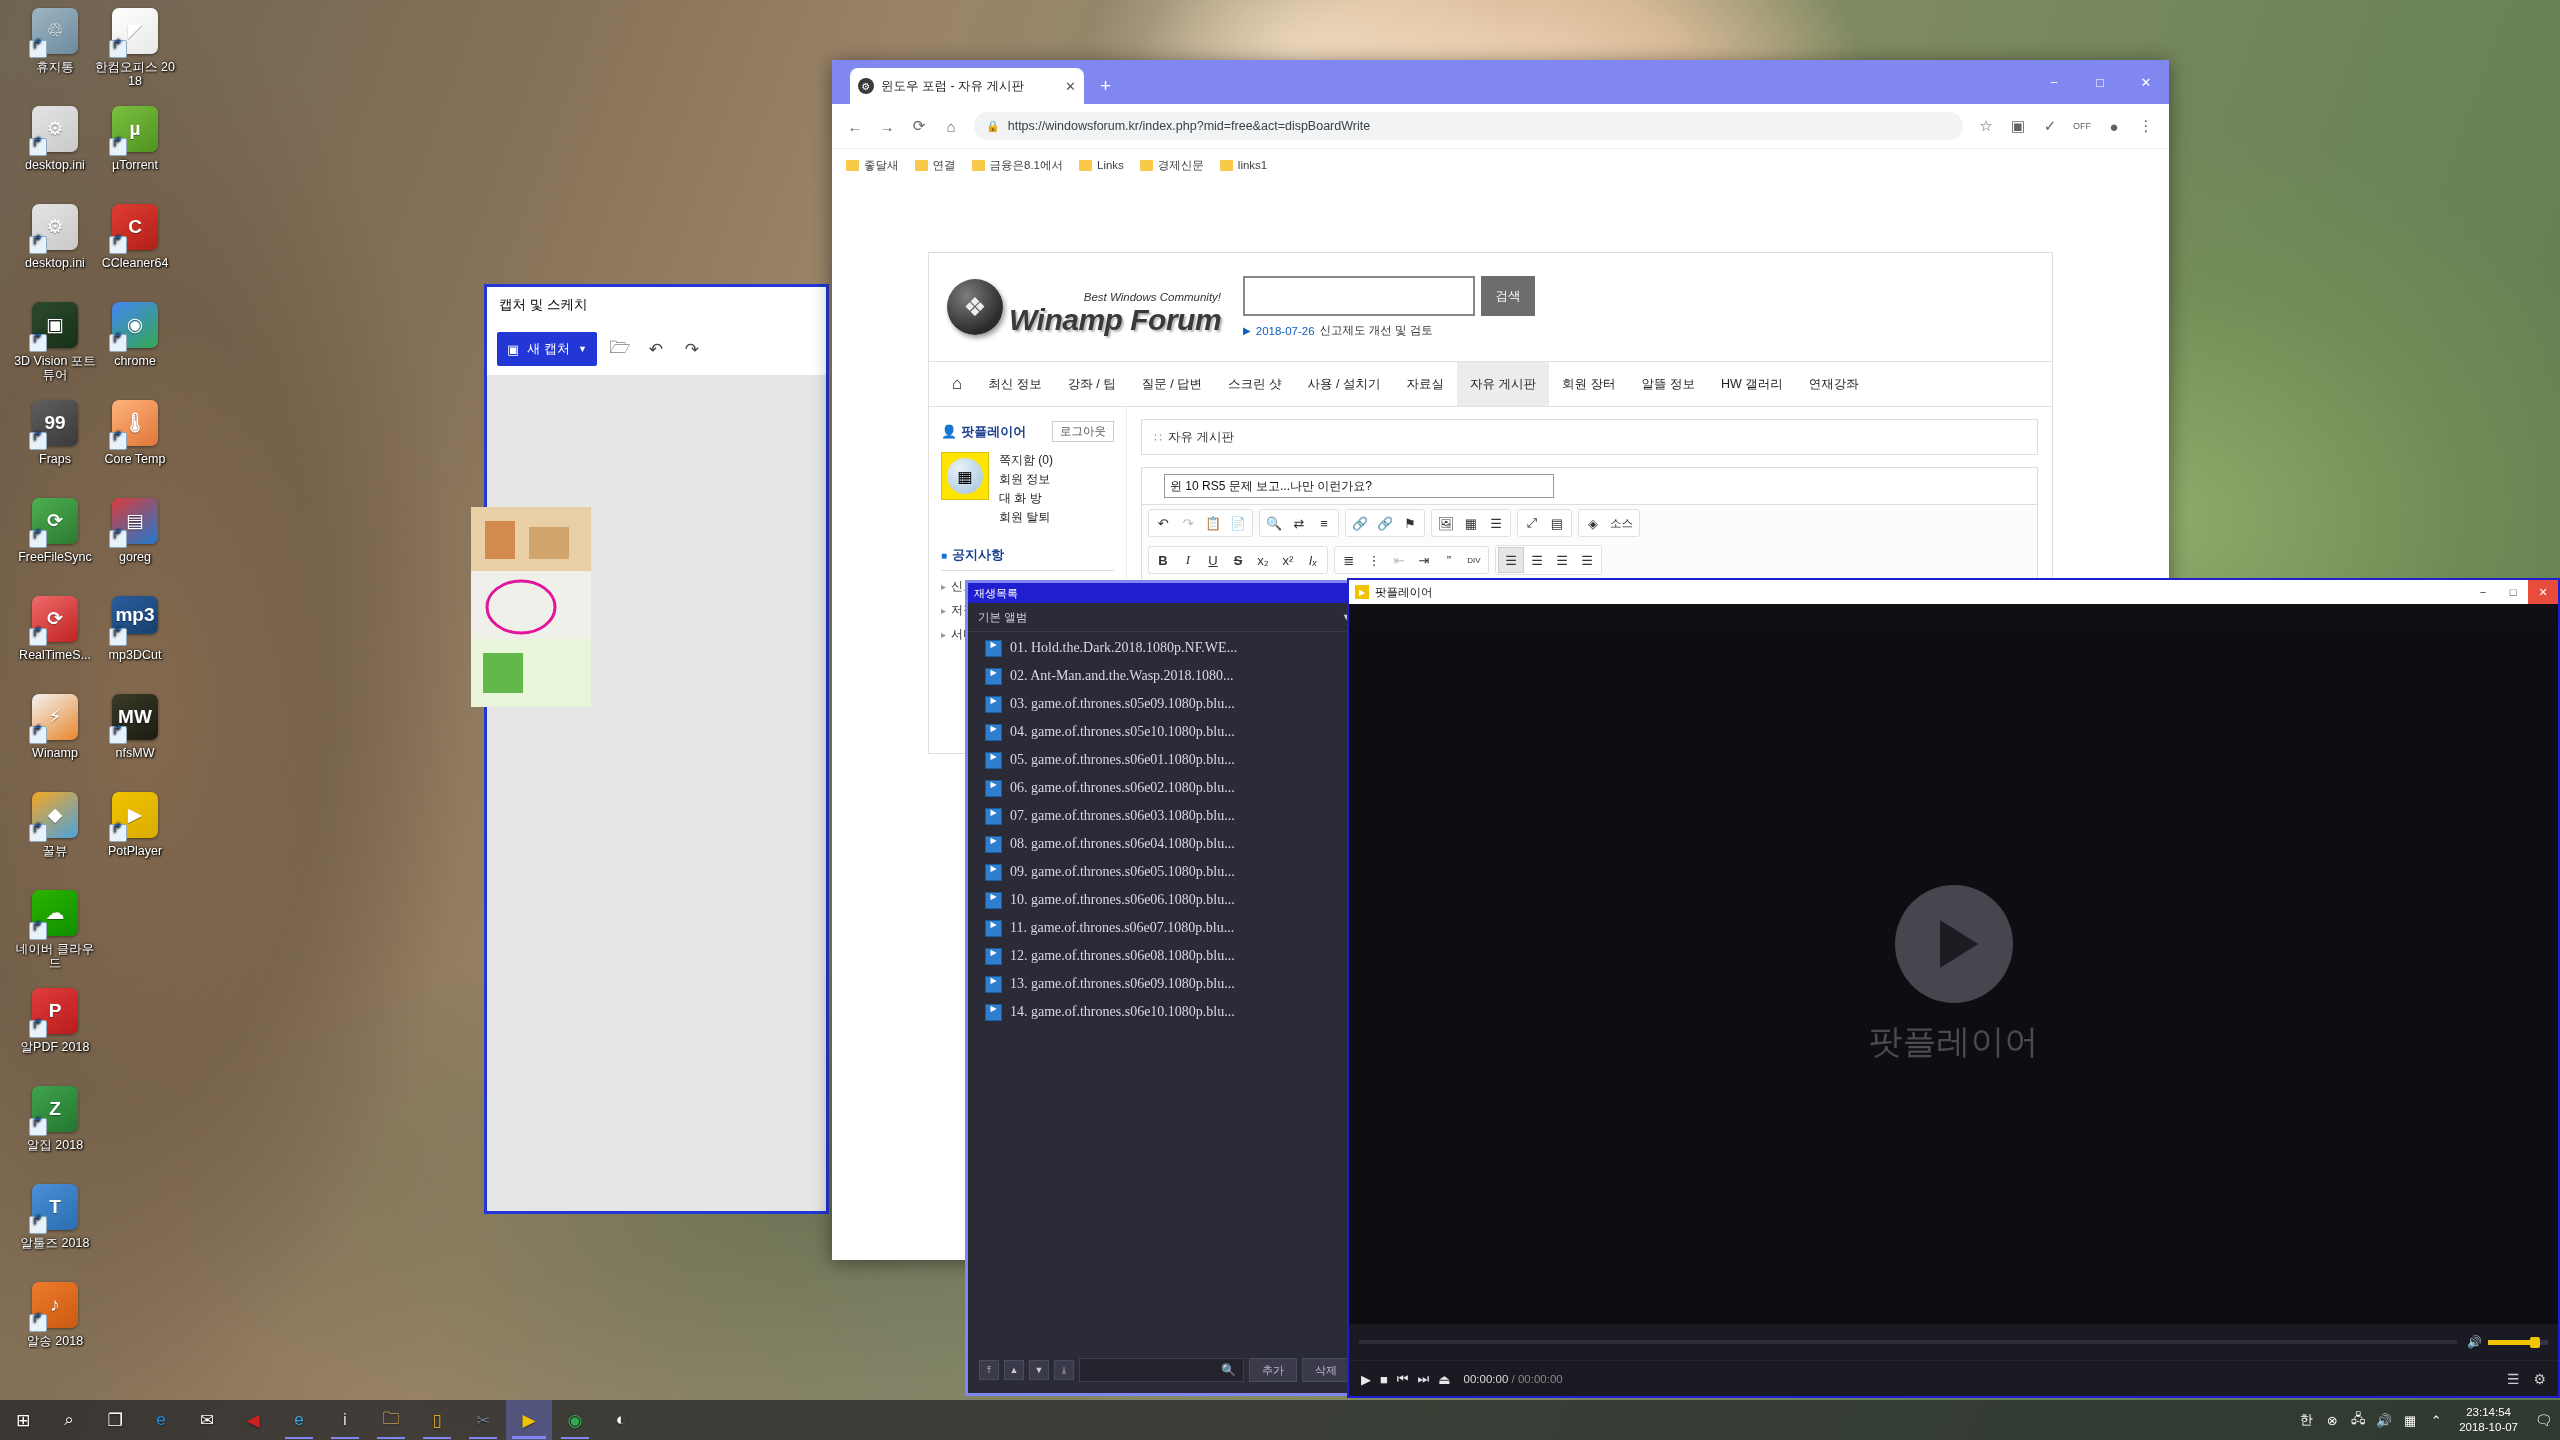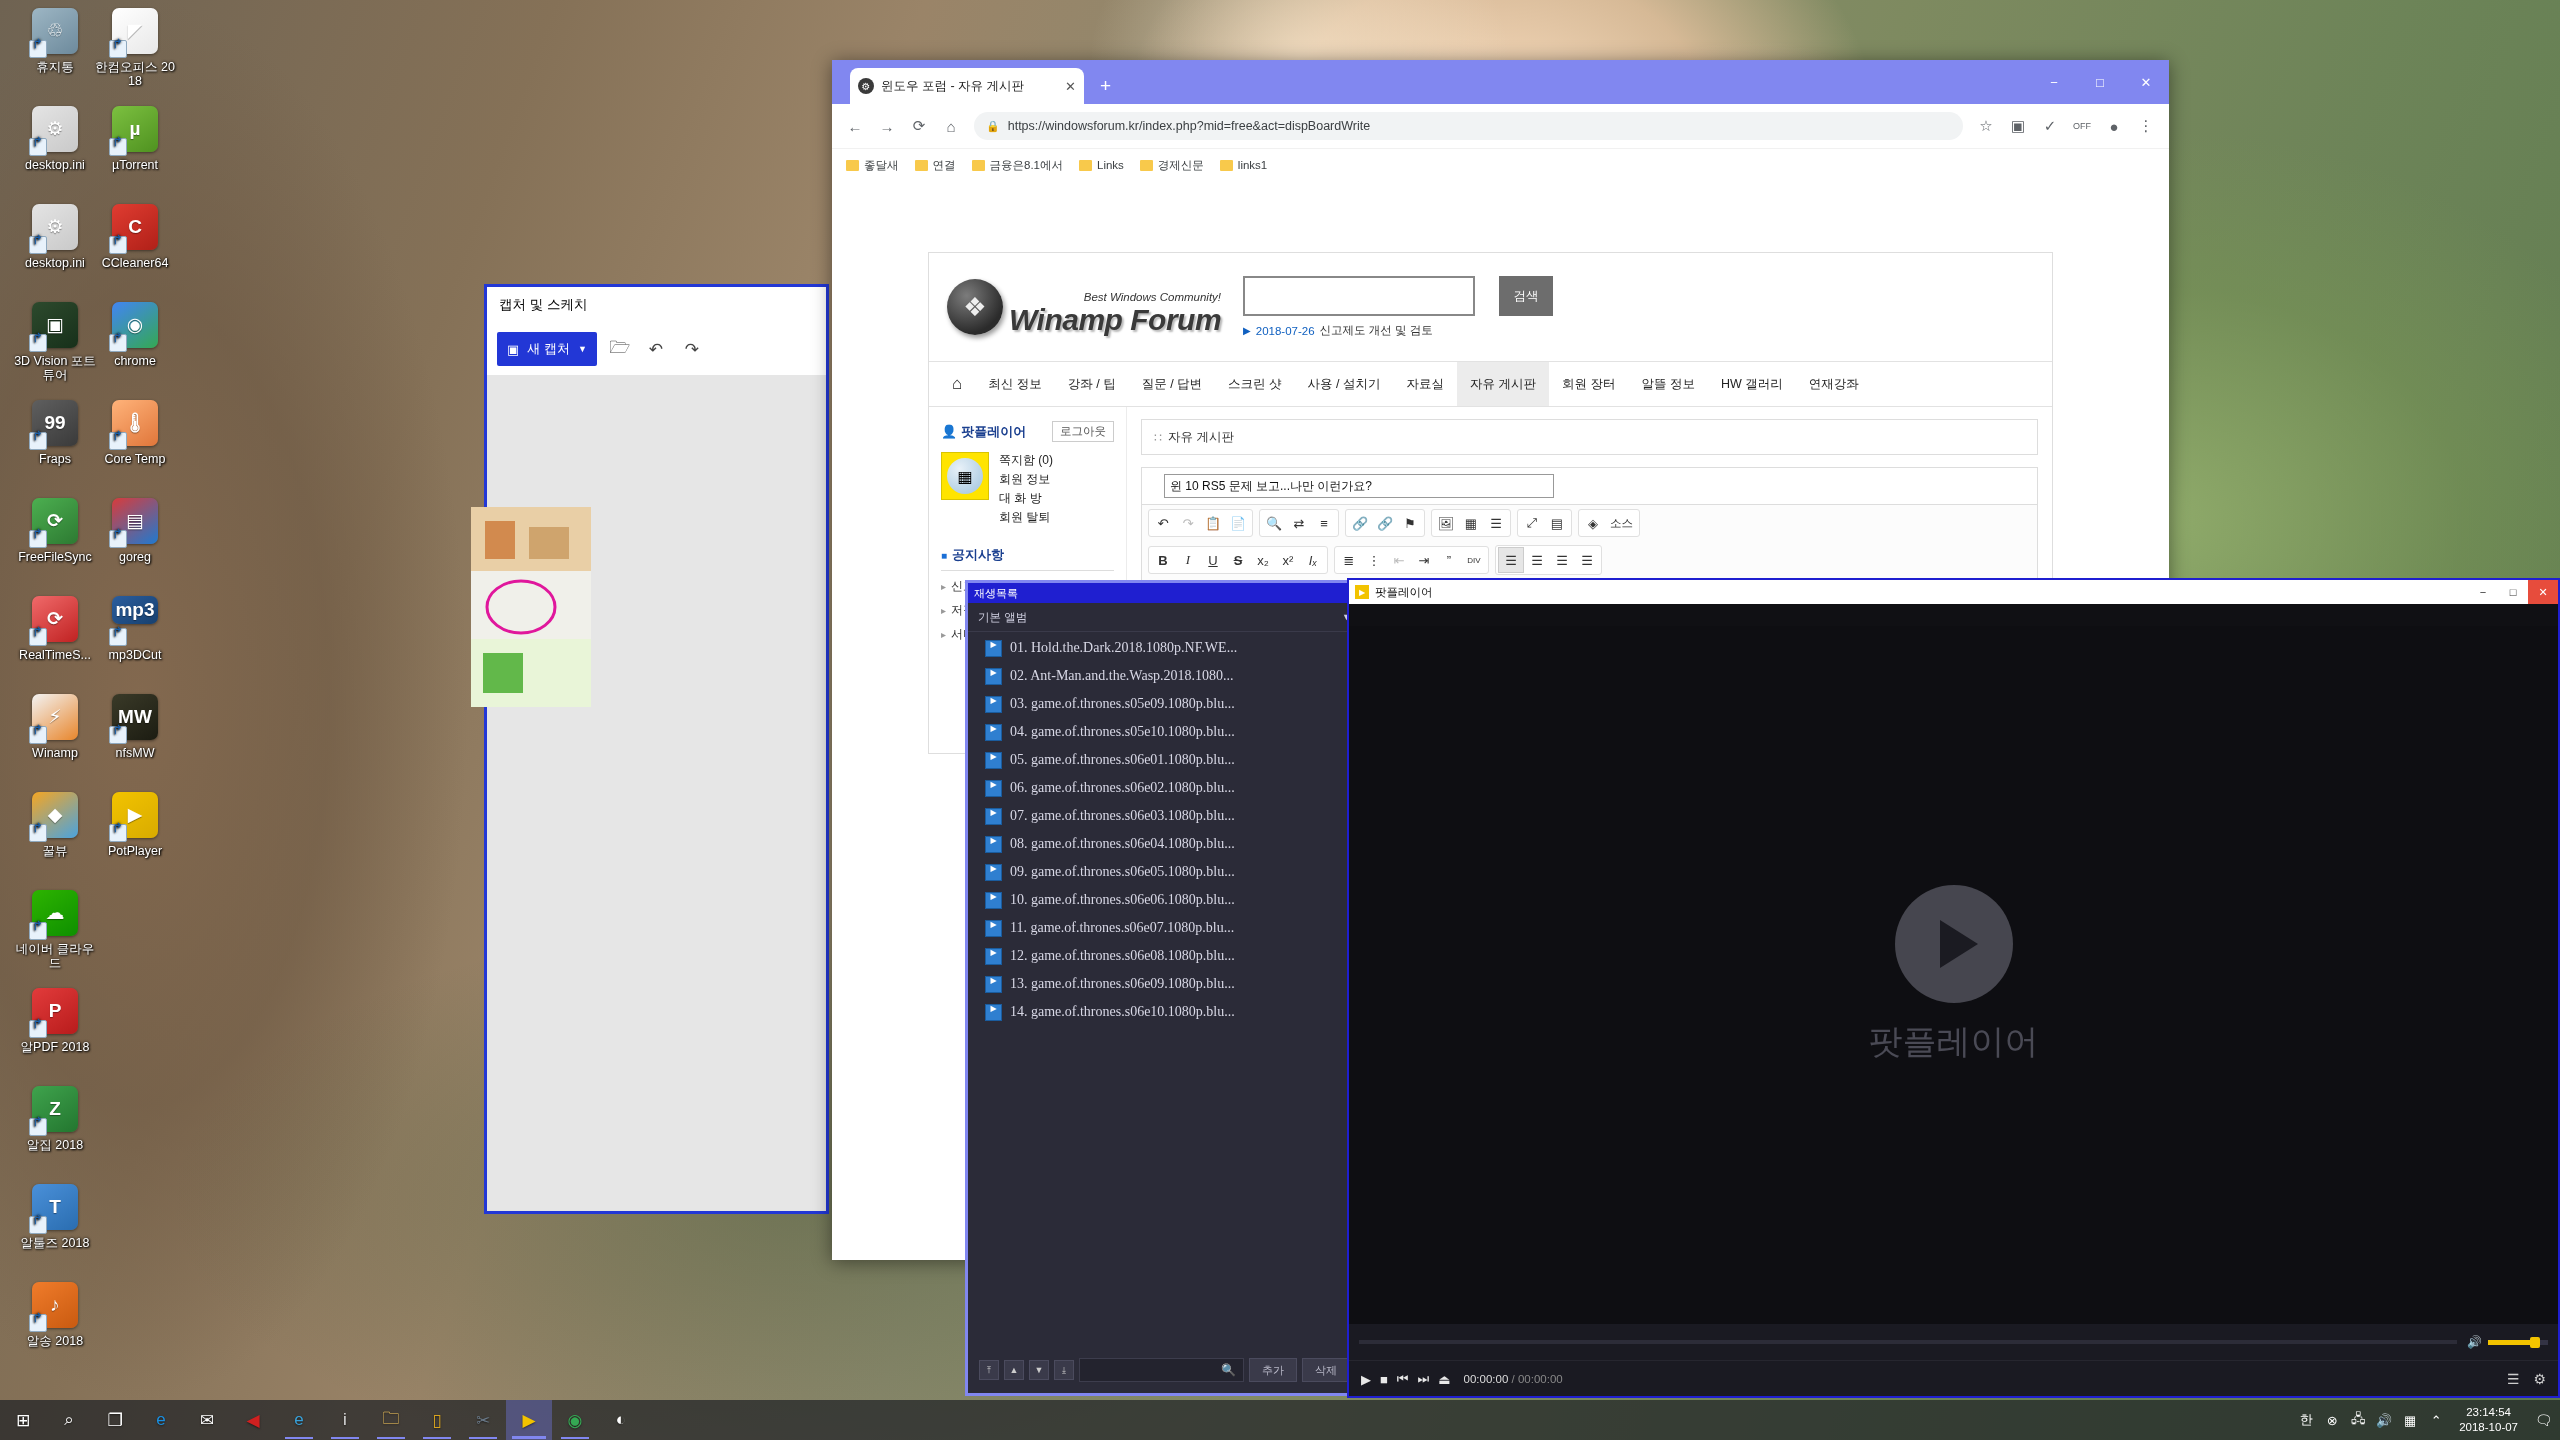--- a/index.html
+++ b/index.html
@@ -83,21 +83,21 @@
   #forum-header{height:108px;display:flex;align-items:center;padding:0 18px;gap:22px;
     border-bottom:1px solid #e2e2e2;}
   #wf-logo{display:flex;align-items:flex-end;gap:6px;}
   #wf-orb{width:56px;height:56px;border-radius:50%;background:radial-gradient(circle at 35% 30%,#7c7c7c,#2b2b2b 70%);
     display:flex;align-items:center;justify-content:center;color:#eee;font-size:26px;box-shadow:2px 3px 5px rgba(0,0,0,.4);}
   #wf-text{display:flex;flex-direction:column;line-height:1;}
   #wf-tag{font-size:11.5px;font-style:italic;color:#333;margin-bottom:2px;text-align:right;}
   #wf-name{font-size:30px;font-weight:bold;font-style:italic;color:#3a3a3a;letter-spacing:-.5px;
     text-shadow:2px 2px 2px rgba(0,0,0,.28);}
   #wf-searchbox{display:flex;flex-direction:column;gap:7px;}
-  #wf-searchrow{display:flex;gap:24px;}
+  #wf-searchrow{display:flex;gap:6px;}
   #wf-searchinput{width:228px;height:36px;border:2px solid #888;background:#fff;}
   #wf-searchbtn{width:54px;height:40px;background:#6d6d6d;color:#fff;font-size:12.5px;
     display:flex;align-items:center;justify-content:center;}
   #wf-notice{font-size:11.5px;color:#333;display:flex;gap:5px;align-items:center;}
   #wf-notice .tri{color:#1060c0;font-size:10px;}
   #wf-notice .dt{color:#1060c0;}
   #forum-nav{height:44px;display:flex;align-items:center;gap:0;padding-left:10px;
     border-bottom:1px solid #e2e2e2;background:#fff;}
   .navitem{padding:0 13px;height:44px;display:flex;align-items:center;font-size:12.5px;color:#222;white-space:nowrap;}
   .navitem.home{font-size:17px;}
@@ -302,21 +302,21 @@
     </div>
     <div class="dicon" style="left: 12px; top: 596px;">
       <div class="gfx">
         <div style="width:46px;height:46px;margin:0 auto;border-radius:7px;background:linear-gradient(145deg,#f06a6a,#c02222);display:flex;align-items:center;justify-content:center;color:#fff;font-size:19px;font-weight:bold;box-shadow:0 1px 3px rgba(0,0,0,.45);text-shadow:0 1px 1px rgba(0,0,0,.4)">⟳</div>
         <span class="shortcut"></span>
       </div>
       <span class="lbl">RealTimeS...</span>
     </div>
     <div class="dicon" style="left: 92px; top: 596px;">
       <div class="gfx">
-        <div style="width:46px;height:28px;margin:0 auto;border-radius:7px;background:linear-gradient(145deg,#2a5d9e,#17406e);display:flex;align-items:center;justify-content:center;color:#fff;font-size:19px;font-weight:bold;box-shadow:0 1px 3px rgba(0,0,0,.45);text-shadow:0 1px 1px rgba(0,0,0,.4)">mp3</div>
+        <div style="width:46px;height:38px;margin:0 auto;border-radius:7px;background:linear-gradient(145deg,#2a5d9e,#17406e);display:flex;align-items:center;justify-content:center;color:#fff;font-size:19px;font-weight:bold;box-shadow:0 1px 3px rgba(0,0,0,.45);text-shadow:0 1px 1px rgba(0,0,0,.4)">mp3</div>
         <span class="shortcut"></span>
       </div>
       <span class="lbl">mp3DCut</span>
     </div>
     <div class="dicon" style="left: 12px; top: 694px;">
       <div class="gfx">
         <div style="width:46px;height:46px;margin:0 auto;border-radius:7px;background:linear-gradient(145deg,#f3f3f3,#e8862c);display:flex;align-items:center;justify-content:center;color:#fff;font-size:19px;font-weight:bold;box-shadow:0 1px 3px rgba(0,0,0,.45);text-shadow:0 1px 1px rgba(0,0,0,.4)">⚡</div>
         <span class="shortcut"></span>
       </div>
       <span class="lbl">Winamp</span>

